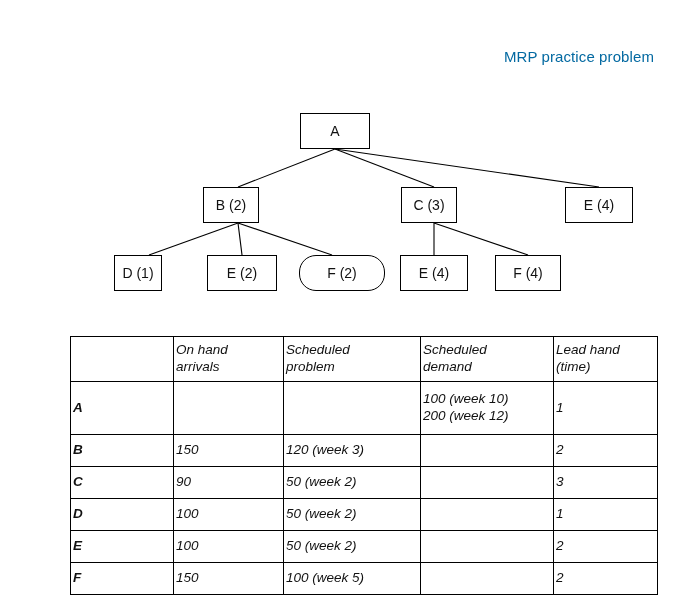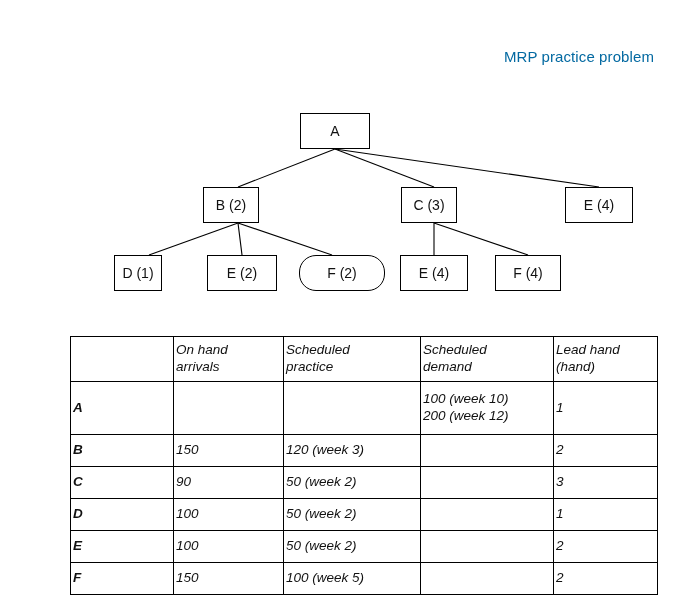--- a/index.html
+++ b/index.html
@@ -156,29 +156,29 @@
             <td class="hdr two-line" style="width: 98px;">
               <span></span>
               <span></span>
             </td>
             <td class="hdr two-line" style="width: 105px;">
               <span>On hand</span>
               <span>arrivals</span>
             </td>
             <td class="hdr two-line" style="width: 132px;">
               <span>Scheduled</span>
-              <span>practice</span>
+              <span>problem</span>
             </td>
             <td class="hdr two-line" style="width: 128px;">
               <span>Scheduled</span>
               <span>demand</span>
             </td>
             <td class="hdr two-line" style="width: 99px;">
               <span>Lead hand</span>
-              <span>(hand)</span>
+              <span>(time)</span>
             </td>
           </tr>
       </thead>
       <tbody id="body-rows">
           <tr class="tall">
             <td class="rowlabel">A</td>
             <td></td>
             <td></td>
             <td class="two-line">
               <span>100 (week 10)</span>

